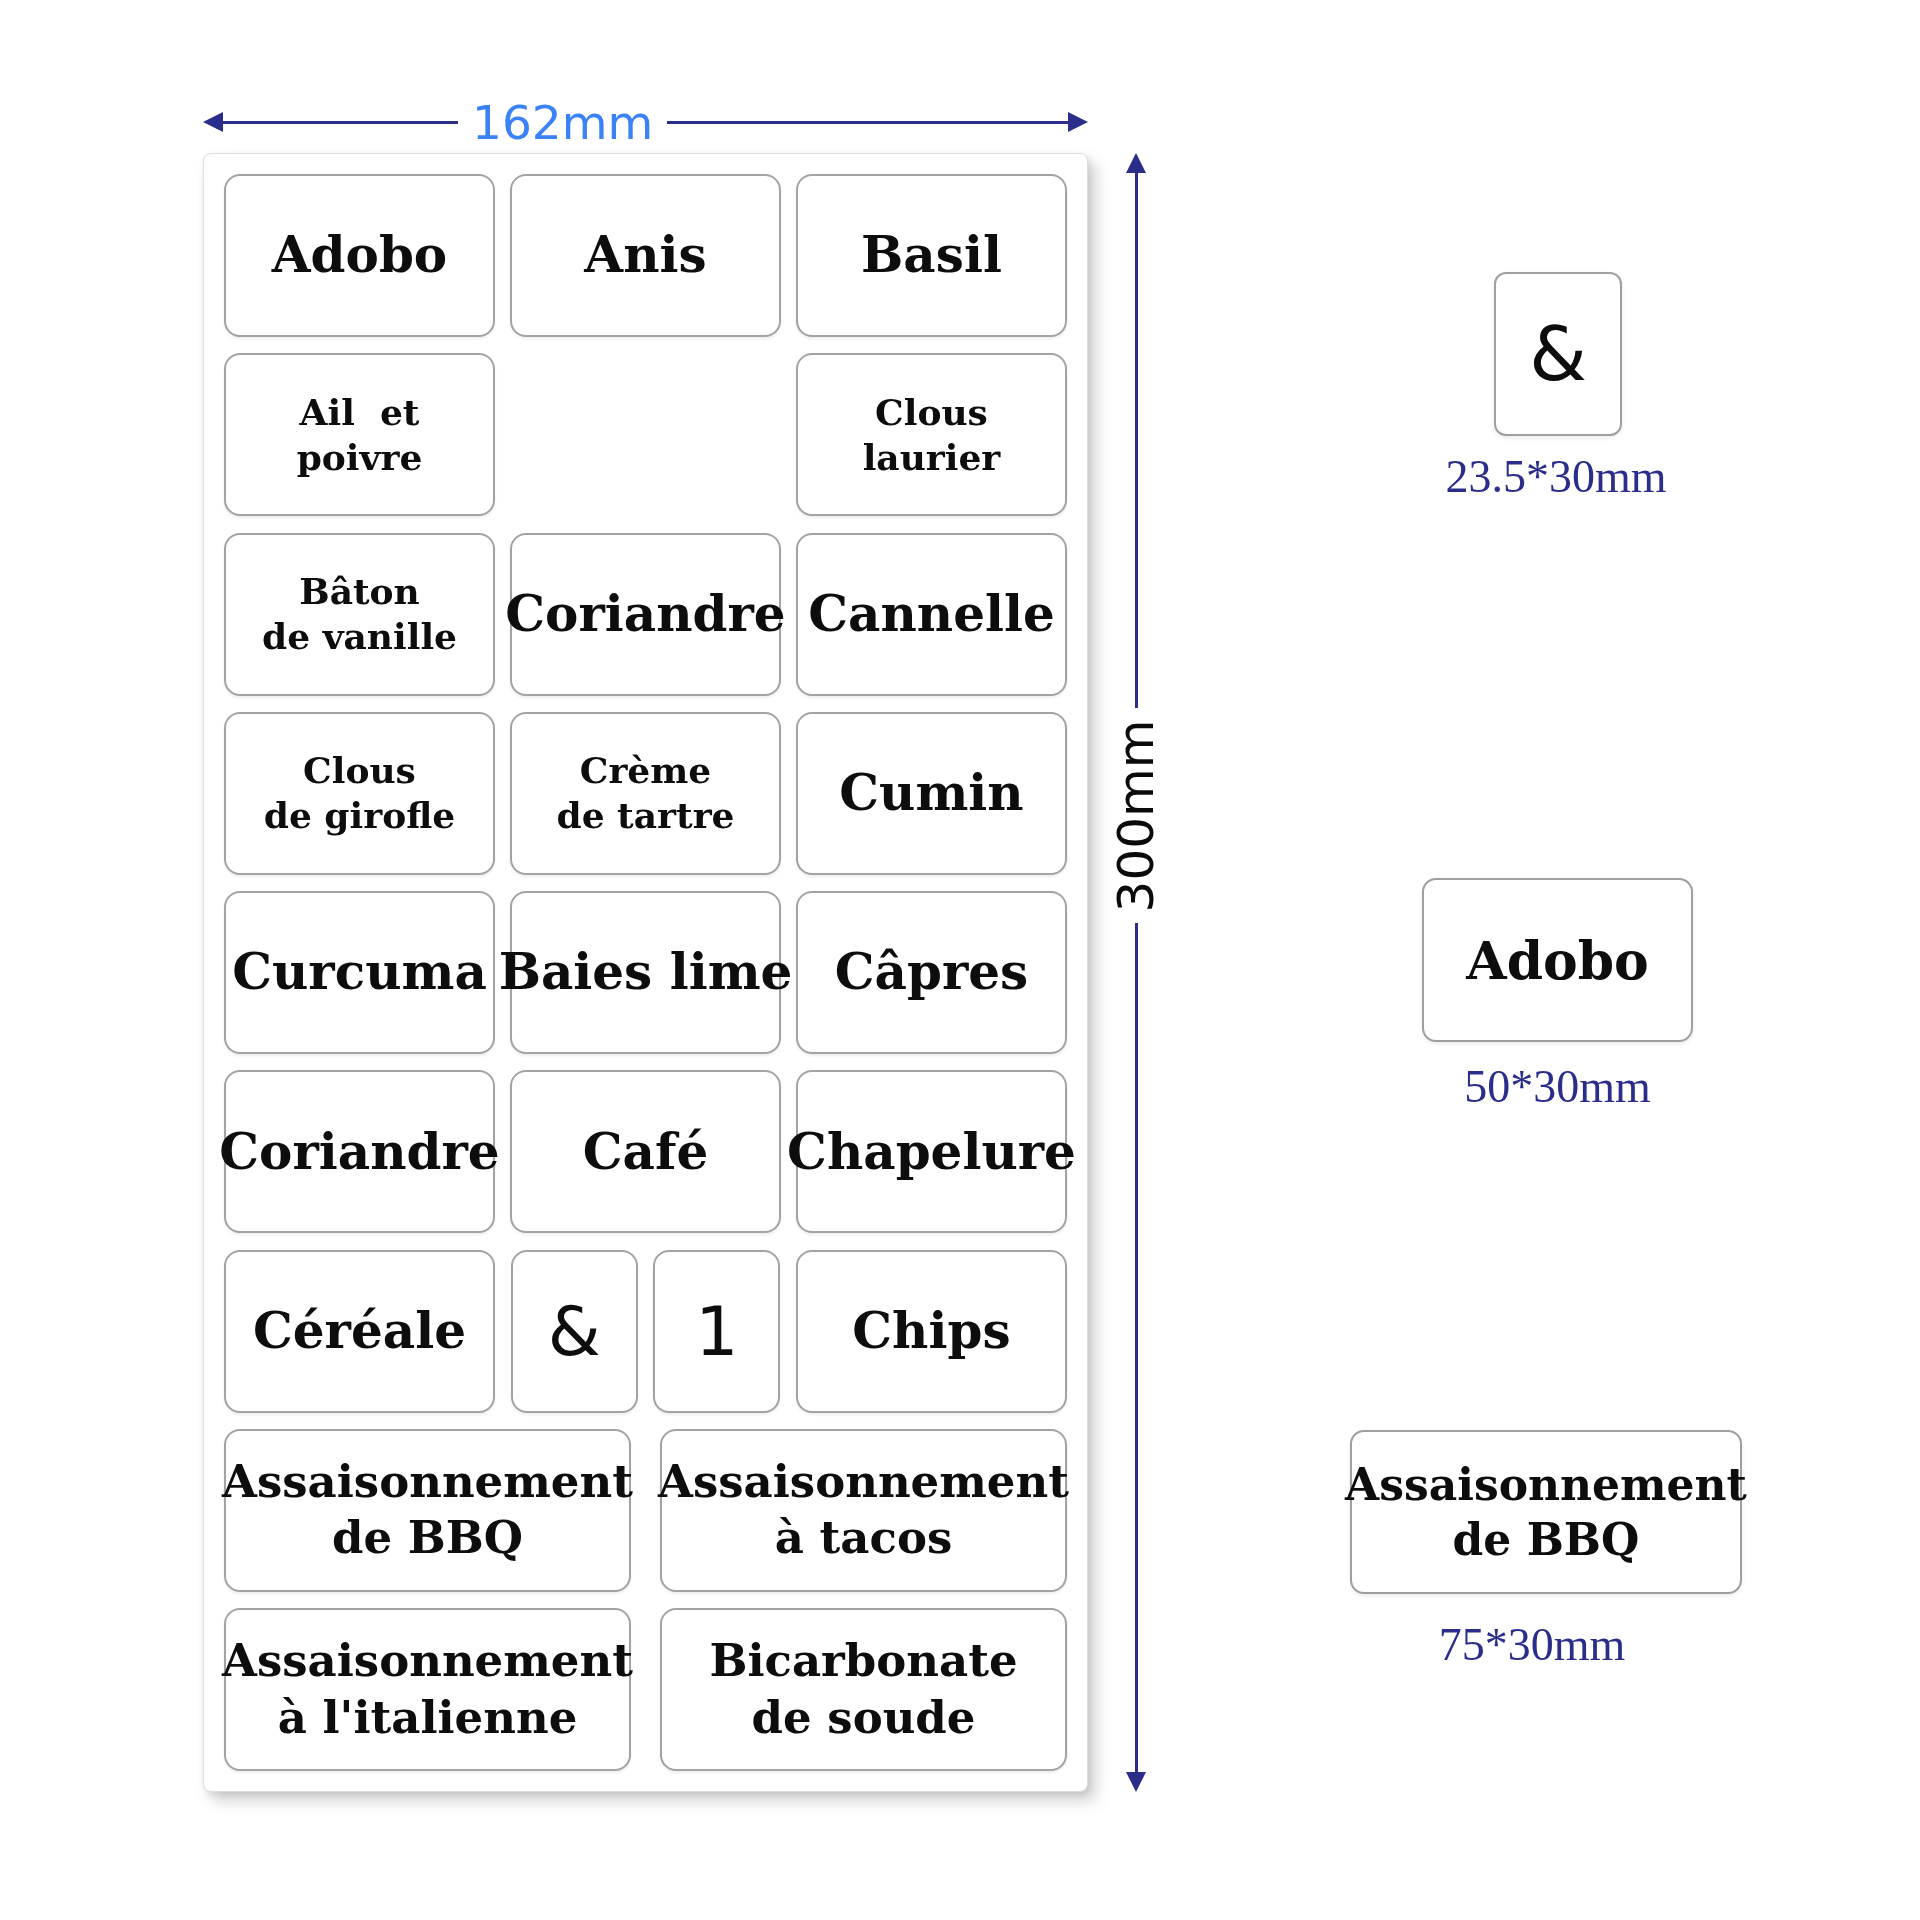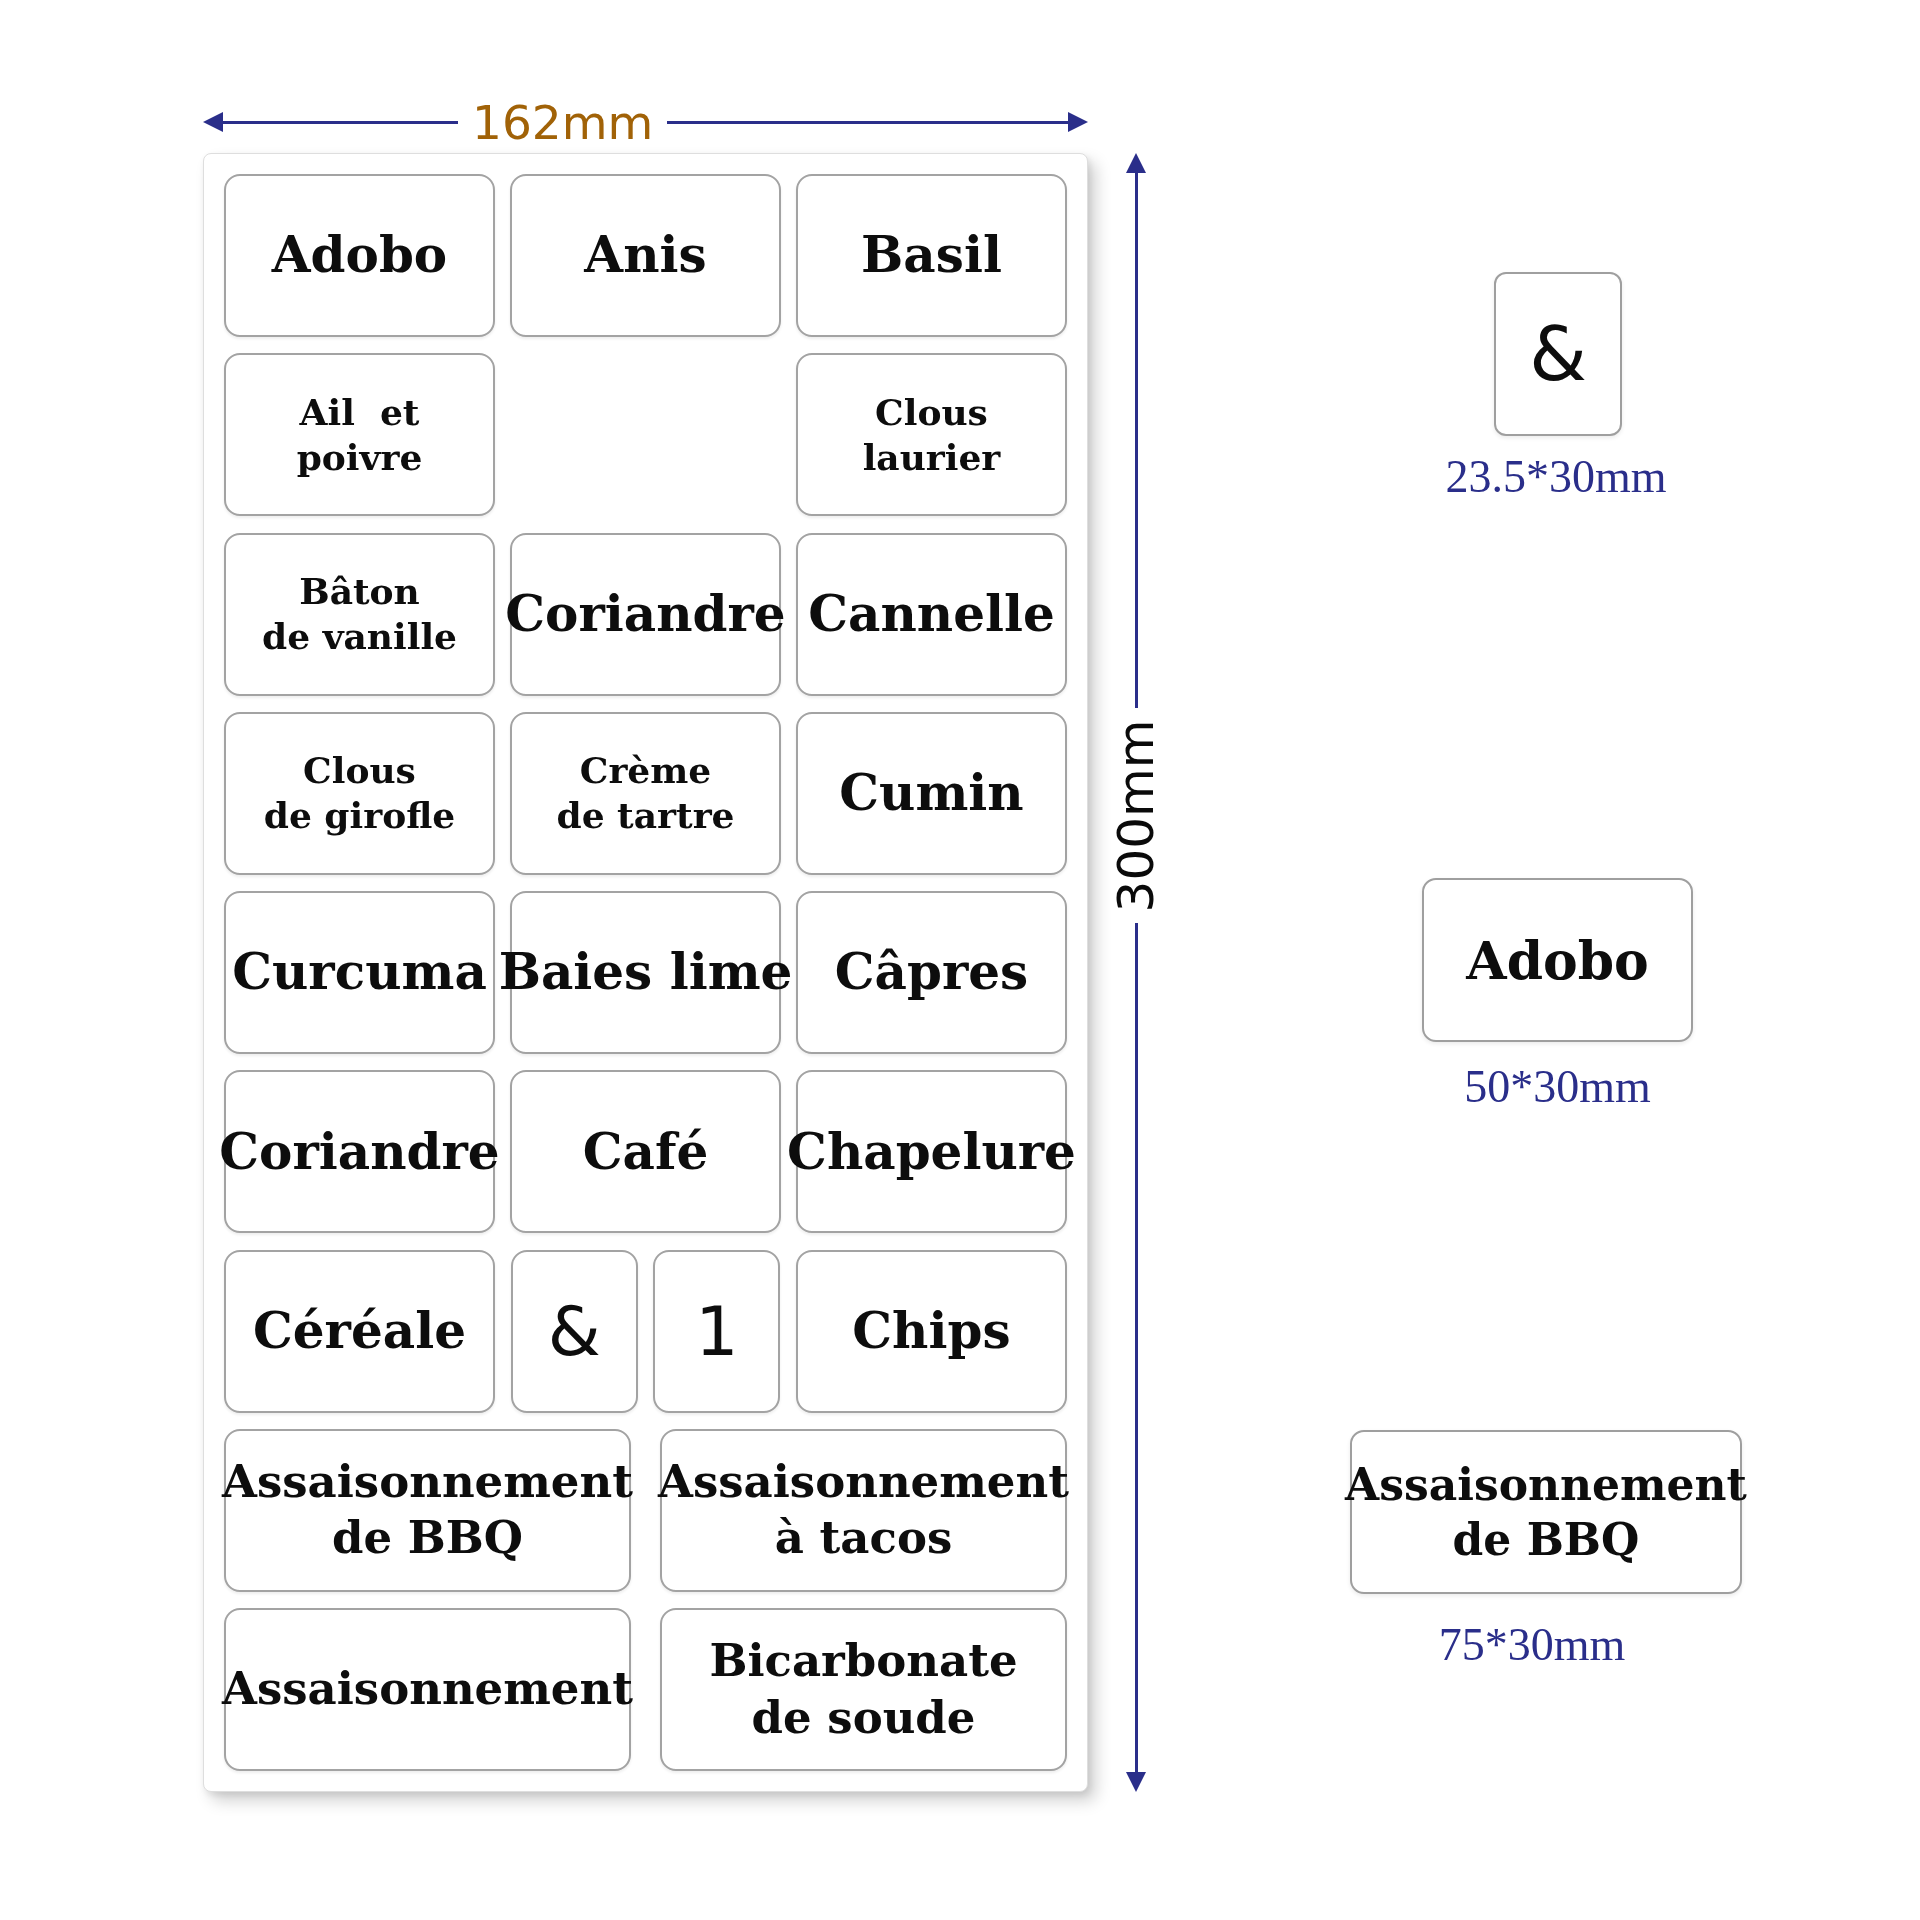--- a/index.html
+++ b/index.html
@@ -25,21 +25,21 @@
   .lbl span{white-space:pre;}
   .w50{width:271px;} .w23{width:127px;} .w75{width:407px;}
   .f1{font-size:50px;}           
   .f2{font-size:36px;}           
   .f3{font-size:45px;}           
   .sym{font-family:"DejaVu Sans","Liberation Sans",sans-serif;font-weight:500;font-size:68px;}
   
   .dim-h{position:absolute;left:203px;top:97px;width:885px;height:50px;display:flex;align-items:center;}
   .dim-h .seg{height:3px;background:#2a2e8a;}
   .seg-a{width:235px;} .seg-b{flex:1;}
-  .dim-text{color:#a16207;font-size:47px;padding:0 14px;white-space:nowrap;}
+  .dim-text{color:#3b82f6;font-size:47px;padding:0 14px;white-space:nowrap;}
   .arr{width:0;height:0;}
   .arr-left{border-top:10px solid transparent;border-bottom:10px solid transparent;border-right:20px solid #2a2e8a;}
   .arr-right{border-top:10px solid transparent;border-bottom:10px solid transparent;border-left:20px solid #2a2e8a;}
   .dim-v{position:absolute;left:1121px;top:153px;width:30px;height:1639px;display:flex;flex-direction:column;align-items:center;}
   .dim-v .vseg{width:3px;background:#2a2e8a;}
   .vseg-a{height:535px;} .vseg-b{flex:1;}
   .arr-up{border-left:10px solid transparent;border-right:10px solid transparent;border-bottom:20px solid #2a2e8a;}
   .arr-down{border-left:10px solid transparent;border-right:10px solid transparent;border-top:20px solid #2a2e8a;}
   .vlabel-box{height:215px;display:flex;align-items:center;justify-content:center;}
   .vlabel-box span{transform:rotate(-90deg);white-space:nowrap;color:#0a0a0a;font-size:50px;}
@@ -181,20 +181,21 @@
       </div>
       <div class="lbl w75 f3">
         <span>Assaisonnement</span>
         <span>à tacos</span>
       </div>
     </div>
 
     <div class="row">
       <div class="lbl w75 f3">
         <span>Assaisonnement</span>
+        <span>à l'italienne</span>
       </div>
       <div class="lbl w75 f3">
         <span>Bicarbonate</span>
         <span>de soude</span>
       </div>
     </div>
 
   </div>
 
   <div class="sample sample-amp">

